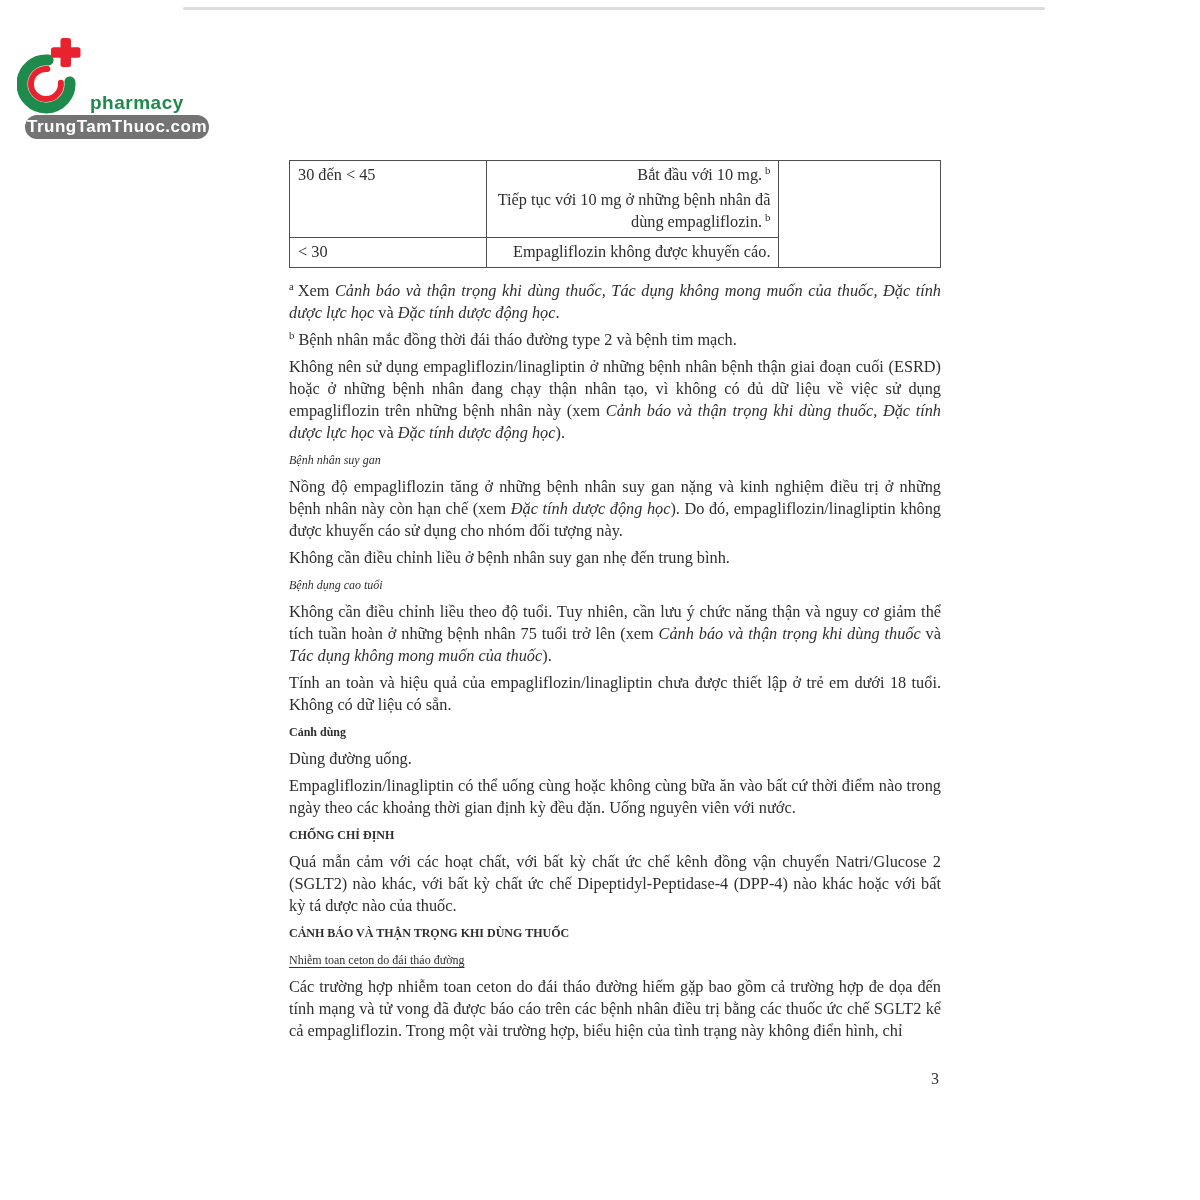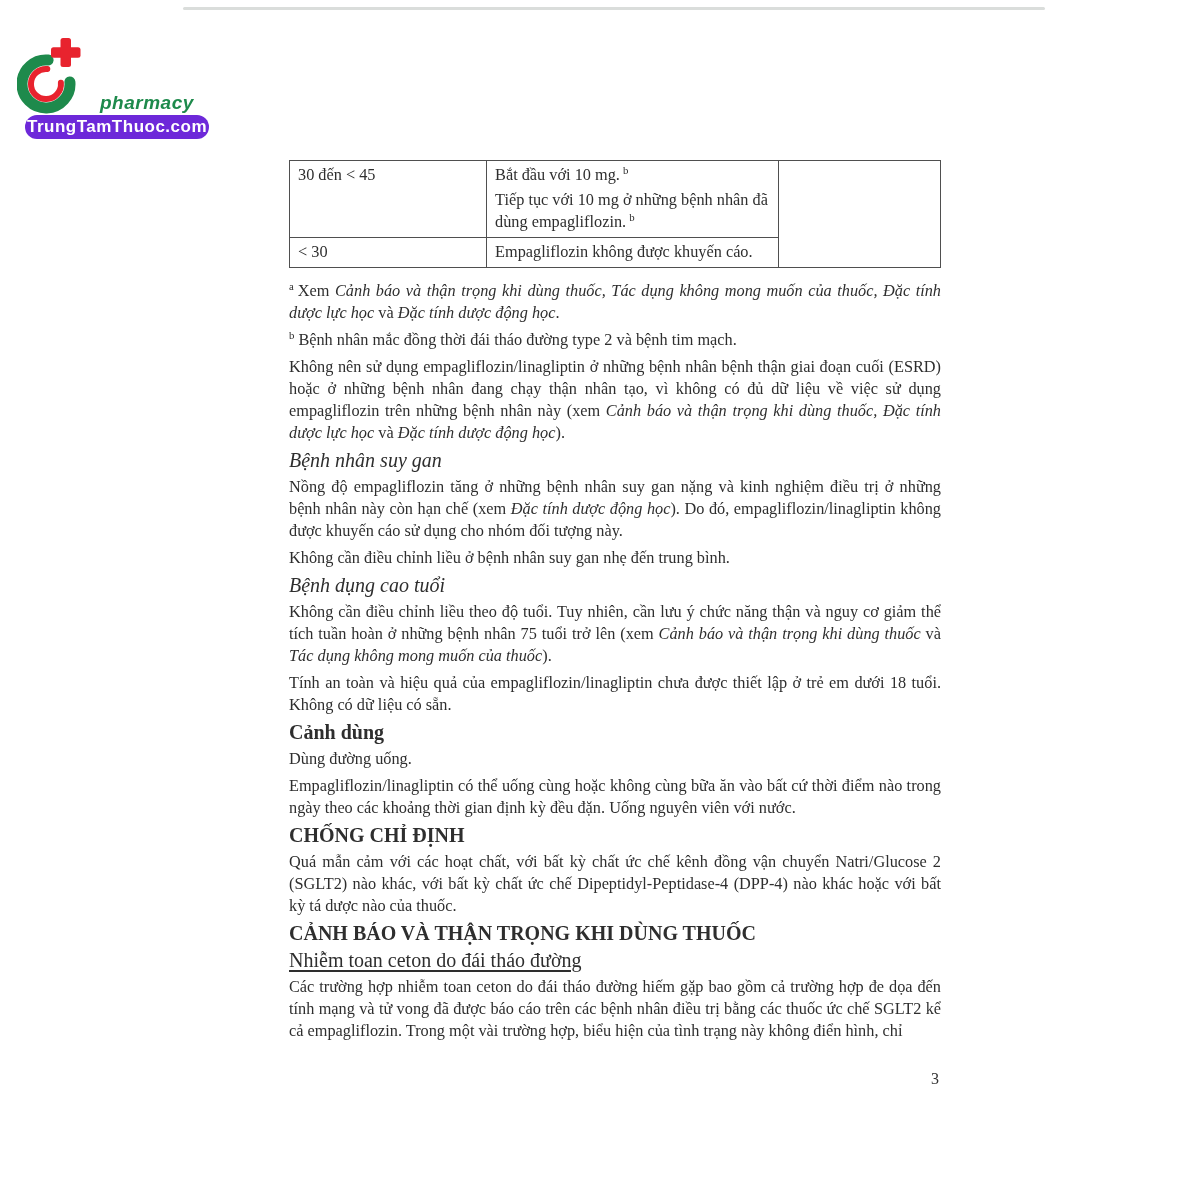--- a/index.html
+++ b/index.html
@@ -9,64 +9,64 @@
   }
   
   .top-rule{position:absolute;left:183px;top:7px;width:862px;height:3px;
     background:#dadddb;border-radius:2px;}
   
   .logo{position:absolute;left:17px;top:38px;width:220px;height:102px;}
   .logo .mark{position:absolute;left:0;top:0;}
   .logo .brand-name{position:absolute;left:70px;top:10px;
     font-family:"Liberation Sans", sans-serif;font-weight:bold;font-size:44px;
     letter-spacing:-1px;line-height:1;}
-  .logo .brand-tagline{position:absolute;left:83px;top:55px;
+  .logo .brand-tagline{position:absolute;left:73px;top:55px;
     font-family:"Liberation Sans", sans-serif;font-weight:bold;font-size:19px;
-    letter-spacing:0.5px;line-height:1;font-style:italic;}
+    letter-spacing:0.5px;line-height:1;}
   .logo .site-badge{position:absolute;left:8px;top:77px;width:184px;height:24px;
     border-radius:13px;display:flex;align-items:center;justify-content:center;
     font-family:"Liberation Sans", sans-serif;font-weight:bold;font-size:17px;
     color:#ffffff;letter-spacing:0.5px;}
   
   .content{position:absolute;left:289px;top:160px;width:652px;}
   .content p{margin:0 0 5px;font-size:16.3px;line-height:22px;text-align:justify;}
-  .content .hd{margin:4px 0 5px;font-size:20px;line-height:22px;text-align:left;}
+  .content .hd{margin:4px 0 5px;font-size:12px;line-height:22px;text-align:left;}
   .hd-italic{font-style:italic;}
   .hd-bold{font-weight:bold;}
   .hd-underline{text-decoration:underline;text-underline-offset:3px;}
   em{font-style:italic;}
   sup{font-size:0.66em;line-height:0;}
   sup.fn{margin-right:4px;}
   sup.tb{margin-left:3px;}
   
   table.dose{border-collapse:collapse;margin:0 0 12px;width:652px;
     font-size:16.3px;line-height:22px;}
   table.dose td{border:1.4px solid #4f4f4f;vertical-align:top;padding:3px 8px 4px;}
   td.c1{width:186px;padding-left:18px;}
-  td.c2{width:282px;padding-left:13px;}
+  td.c2{width:282px;padding-left:13px;text-align:right;}
   td.c3{width:150px;}
   .tline{margin:0;}
   .tline.mt{margin-top:3px;}
   
   .page-num{position:absolute;left:931px;top:1070px;font-size:16px;color:#333;}
 </style>
 </head>
 <body>
 
 <div class="top-rule"></div>
 
 <div class="logo">
   <svg class="mark" width="66" height="78" viewBox="0 0 66 78">
     <path d="M 52.9 43.9 A 24 24 0 1 1 31.1 22.1" fill="none" stroke="#1e8a4c" stroke-width="11" stroke-linecap="round"></path>
     <path d="M 43.9 44.7 A 15 15 0 1 1 30.3 31.1" fill="none" stroke="#e8232e" stroke-width="6" stroke-linecap="round"></path>
     <rect x="34" y="9.25" width="29.5" height="10.5" rx="2.5" fill="#e8232e"></rect>
     <rect x="43.5" y="0" width="10.5" height="29" rx="2.5" fill="#e8232e"></rect>
   </svg>
   <div class="brand-tagline" style="color:#1e8a4c">pharmacy</div>
-  <div class="site-badge" style="background:#6d28d9">TrungTamThuoc.com</div>
+  <div class="site-badge" style="background:#737373">TrungTamThuoc.com</div>
 </div>
 
 <div class="content">
 
   <table class="dose">
     <tbody>
         <tr>
       <td class="c1">30 đến &lt; 45</td>
       <td class="c2">
         <div class="tline"><span>Bắt đầu với 10 mg.</span><sup class="tb">b</sup></div>

